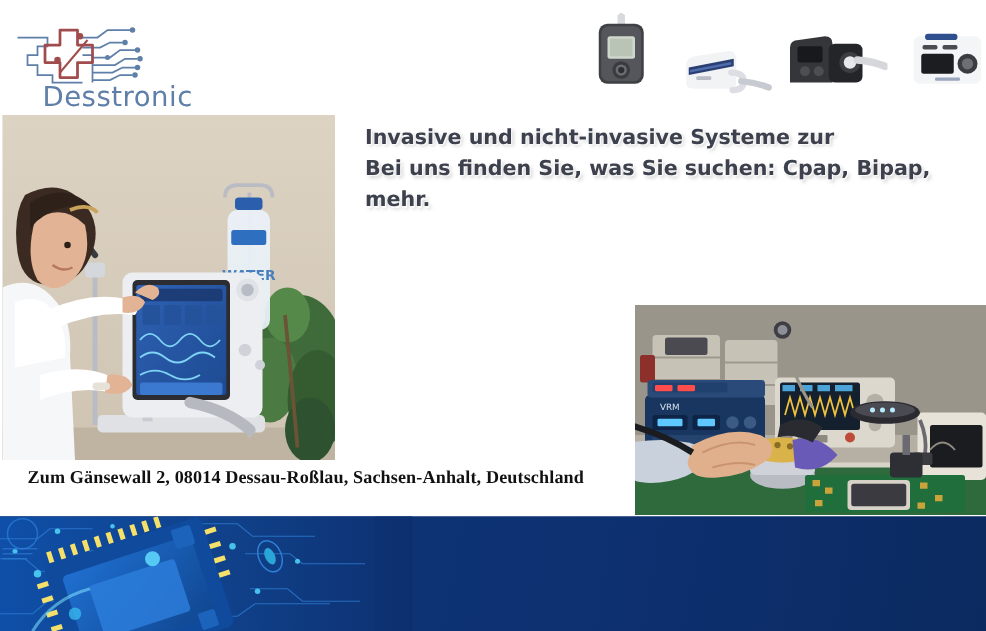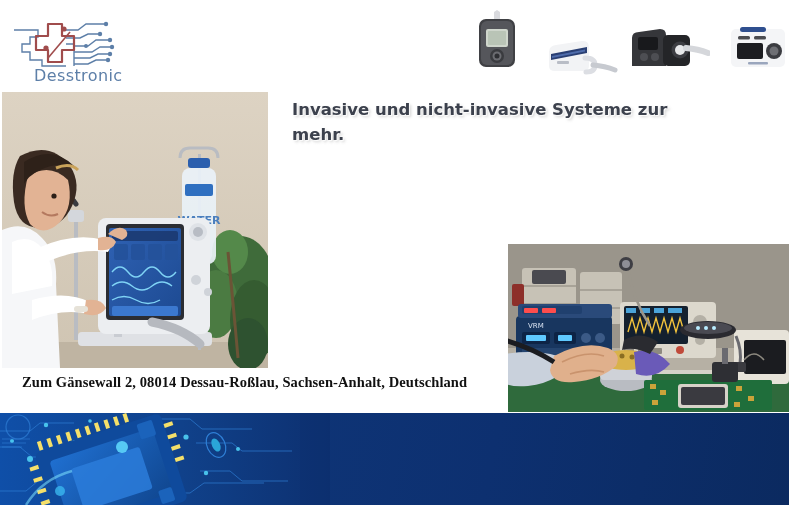--- a/index.html
+++ b/index.html
@@ -31,21 +31,21 @@
   #logo {
     position: absolute;
     left: 8px; top: 14px;
     width: 128px; height: 70px;
   }
   #logo svg { display:block; width:128px; height:70px; }
   #logo-word {
     position: absolute;
     left: 26px; top: 52px;
     font-family: "DejaVu Sans", sans-serif;
-    font-size: 16px;
+    font-size: 22px;
     letter-spacing: 0.4px;
     color: #5d7fa8;
   }
 
   
   #devices {
     position: absolute;
     left: 455px; top: 10px;
     width: 330px; height: 62px;
   }
@@ -195,20 +195,21 @@
           <circle cx="46" cy="26" r="4.5" fill="#6e6f74"></circle>
           <rect x="20" y="37" width="20" height="2.5" rx="1" fill="#9aa6bd"></rect>
         </svg>
       </div>
 
     </div>
   </div>
 
   <div id="hero-text">
     <div>Invasive und nicht-invasive Systeme zur</div>
+    <div>Bei uns finden Sie, was Sie suchen: Cpap, Bipap,</div>
     <div>mehr.</div>
   </div>
 
   <div id="photo-clinician">
     <svg class="photo-svg" viewBox="0 0 266 276" preserveAspectRatio="none" xmlns="http://www.w3.org/2000/svg">
       <defs>
         <linearGradient id="wallg" x1="0" y1="0" x2="0" y2="1">
           <stop offset="0" stop-color="#ddd3c3"></stop>
           <stop offset="1" stop-color="#cfc4b2"></stop>
         </linearGradient>

